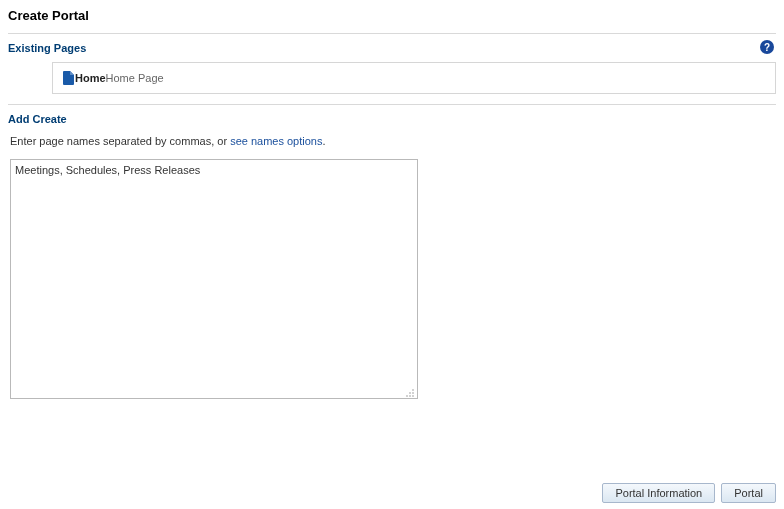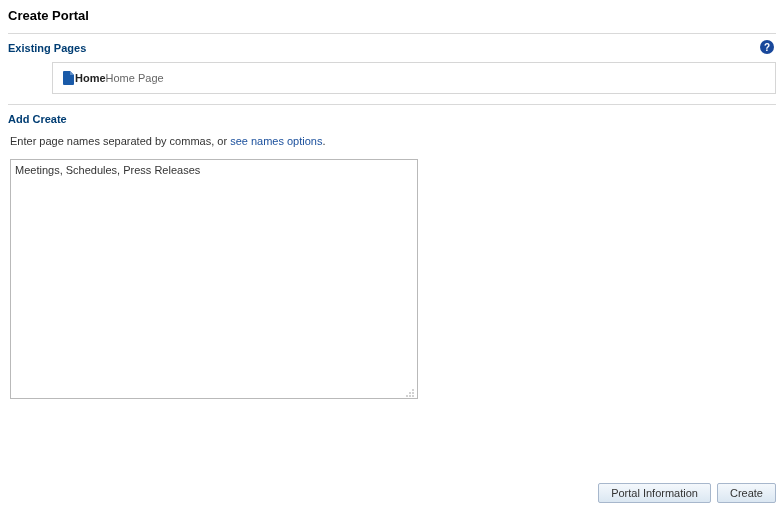--- a/index.html
+++ b/index.html
@@ -173,16 +173,16 @@
         <circle cx="8" cy="5" r="0.8" fill="#999"></circle>
         <circle cx="2" cy="8" r="0.8" fill="#999"></circle>
         <circle cx="5" cy="8" r="0.8" fill="#999"></circle>
         <circle cx="8" cy="8" r="0.8" fill="#999"></circle>
       </svg>
     </span>
   </div>
 
   <div class="footer">
     <button class="btn">Portal Information</button>
-    <button class="btn">Create</button>
+    <button class="btn">Portal</button>
   </div>
 
 </div>
 
 </body></html>

